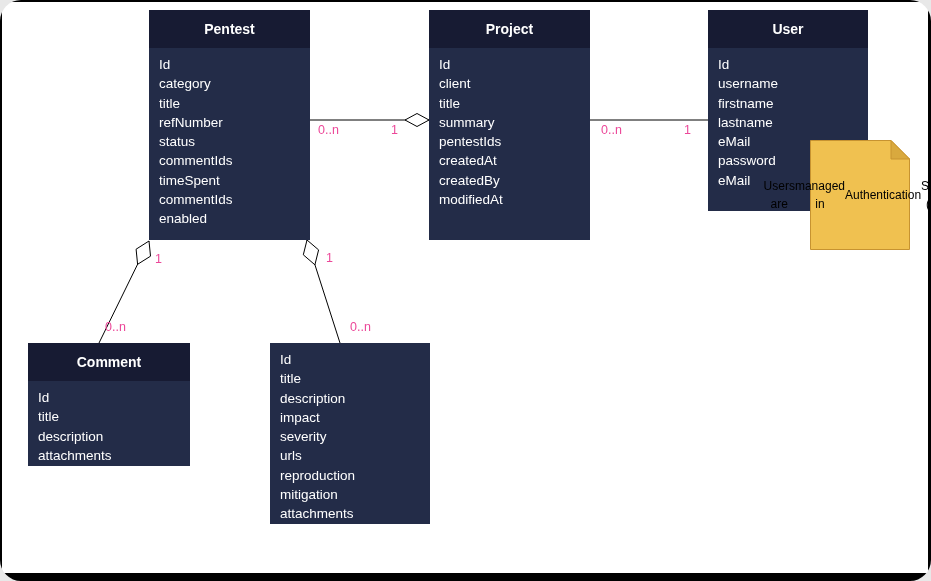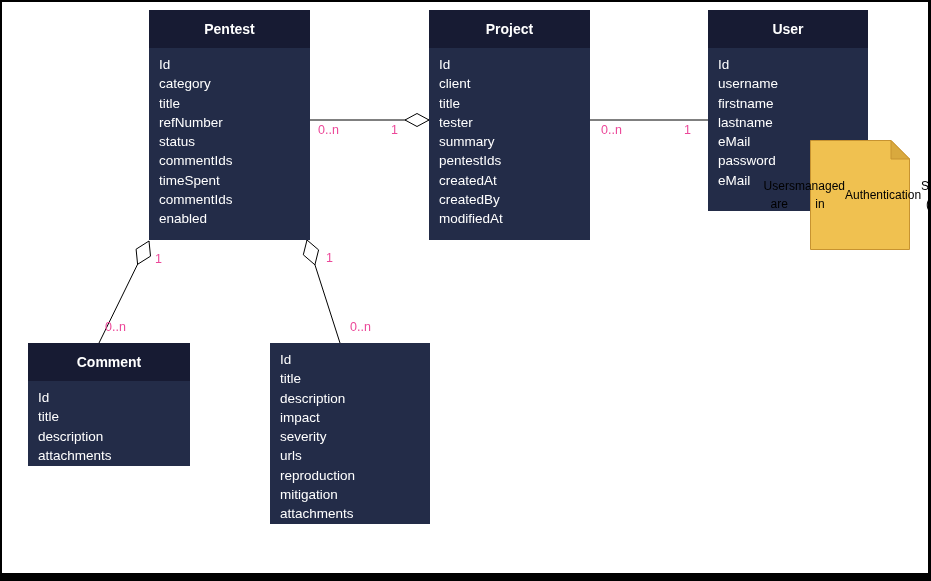--- a/index.html
+++ b/index.html
@@ -1,16 +1,16 @@
 <!DOCTYPE html>
 <html><head>
 <meta charset="utf-8">
 <style>
   html,body{margin:0;padding:0;background:#e8e8e8;font-family:"Liberation Sans",sans-serif;}
-  .frame{position:relative;width:931px;height:581px;background:#ffffff;overflow:hidden;}
+  .frame{position:relative;width:931px;height:581px;background:#ffffff;overflow:hidden;border-radius:21px;}
   .edge{position:absolute;background:#000;}
   .edge-top{left:0;top:0;width:100%;height:2px;}
   .edge-left{left:0;top:0;width:2px;height:100%;}
   .edge-right{right:0;top:0;width:3px;height:100%;}
   .edge-bottom{left:0;bottom:0;width:100%;height:8px;}
 
   .connectors{position:absolute;left:0;top:0;width:931px;height:581px;}
   .connectors line{stroke:#000;stroke-width:1;}
   .connectors polygon{fill:#fff;stroke:#000;stroke-width:1;}
 
@@ -61,21 +61,20 @@
         <div class="field">enabled</div>
       </div>
   </div>
 
   <div class="entity" style="left:429px;top:10px;width:161px;height:230px">
     <div class="entity-header">Project</div>
     <div class="entity-body">
         <div class="field">Id</div>
         <div class="field">client</div>
         <div class="field">title</div>
-        <div class="field">tester</div>
         <div class="field">summary</div>
         <div class="field">pentestIds</div>
         <div class="field">createdAt</div>
         <div class="field">createdBy</div>
         <div class="field">modifiedAt</div>
       </div>
   </div>
 
   <div class="entity" style="left:708px;top:10px;width:160px;height:201px">
     <div class="entity-header">User</div>

